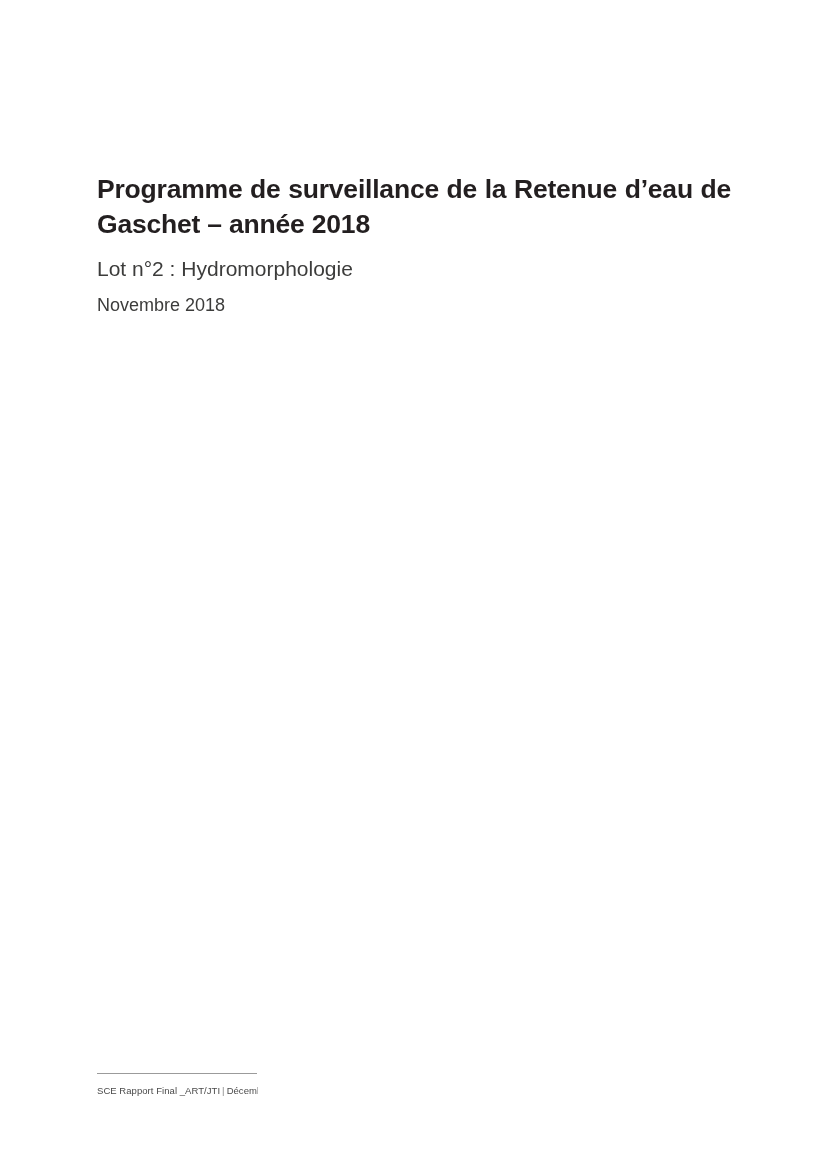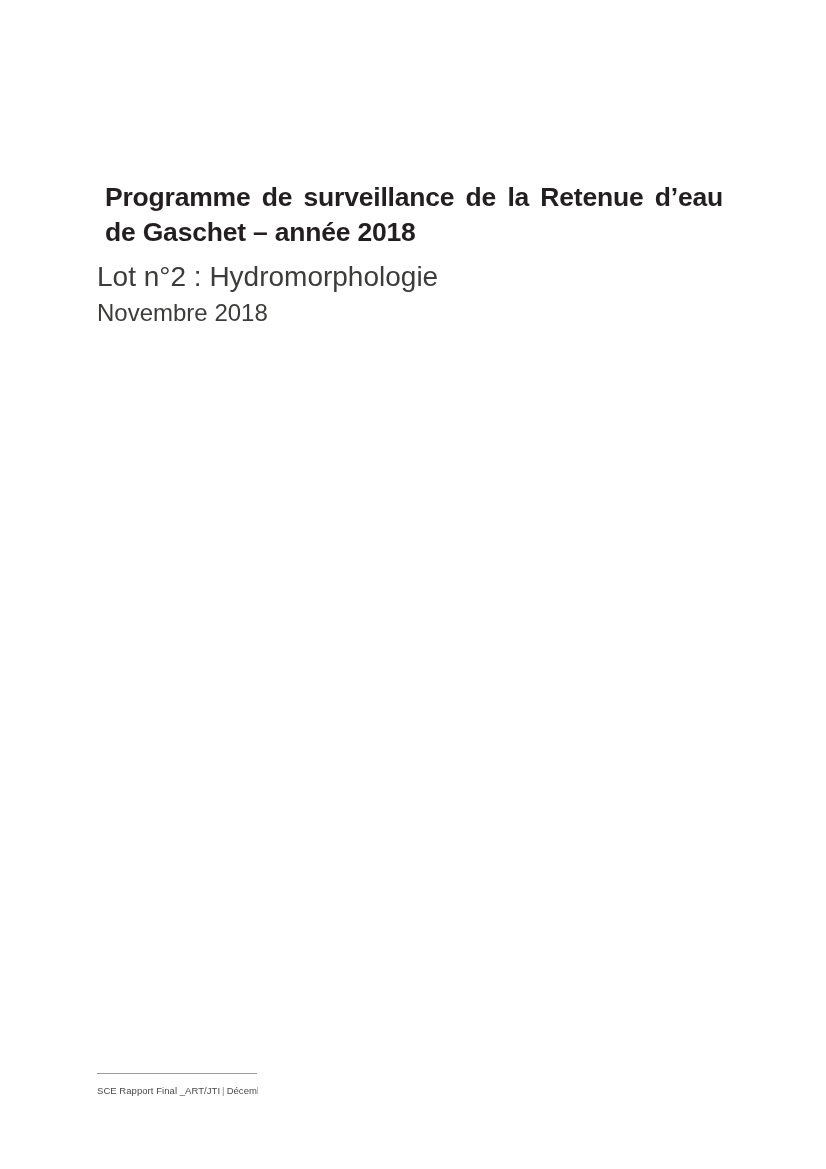--- a/index.html
+++ b/index.html
@@ -30,33 +30,33 @@
   }
 
   .doc-title {
     font-size: 26.5px;
     font-weight: bold;
     line-height: 35px;
     letter-spacing: -0.2px;
     color: #231f20;
     text-align: justify;
     text-align-last: left;
-    margin: 8px;
+    margin: 0;
   }
 
   .doc-subtitle {
-    font-size: 28px;
+    font-size: 21px;
     font-weight: normal;
     line-height: 28px;
     color: #3c3c3b;
     margin: 13px 0 0 0;
   }
 
   .doc-date {
-    font-size: 24px;
+    font-size: 18px;
     font-weight: normal;
     line-height: 28px;
     color: #3c3c3b;
     margin: 8px 0 0 0;
   }
 
   .client-name {
     position: absolute;
     left: 97px;
     top: 505px;

